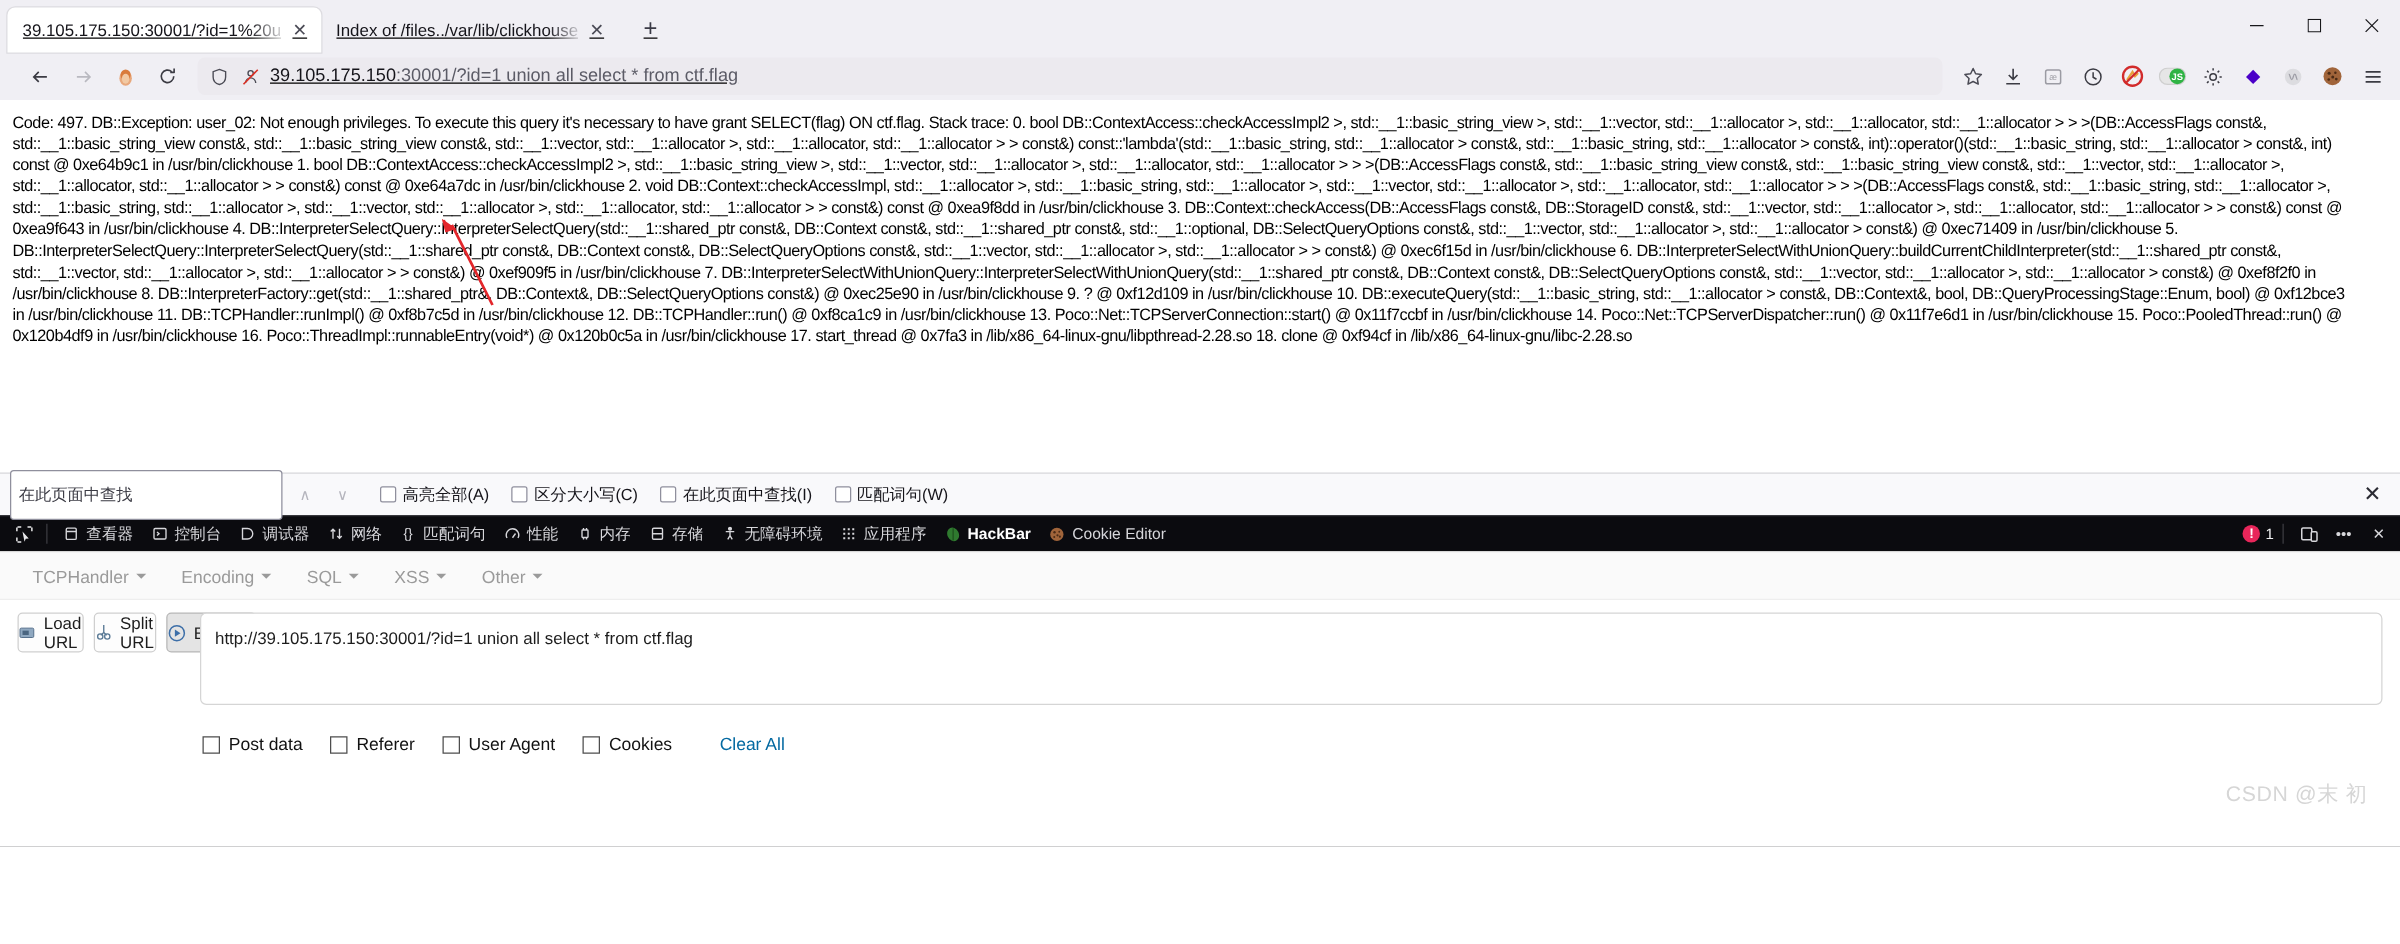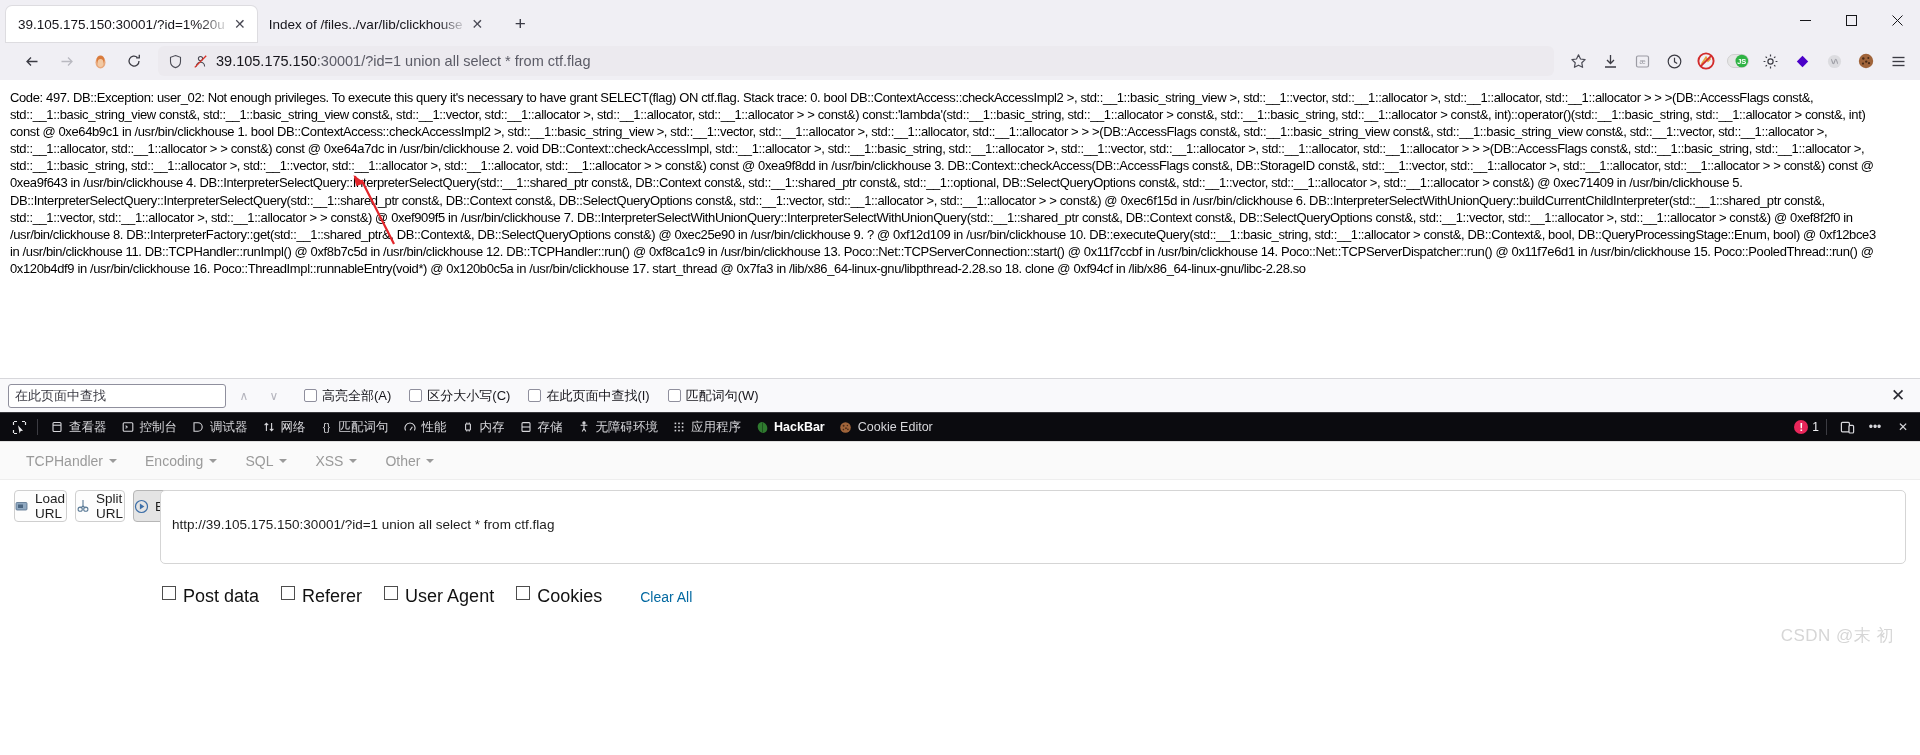--- a/index.html
+++ b/index.html
@@ -8,20 +8,21 @@
     width: 1920px; height: 755px;
     overflow: hidden;
     background: #ffffff;
     font-family: "Liberation Sans", sans-serif;
   }
 
   
   #browser-chrome {
     background: #f0eff4;
     width: 100%;
+    text-decoration: underline;
   }
 
   
   .tab-strip {
     display: flex;
     align-items: flex-end;
     height: 42px;
     padding: 0 6px;
     position: relative;
   }
@@ -158,21 +159,21 @@
     align-items: center;
     height: 34px;
     background: #f9f9fb;
     border-top: 1px solid #d7d7db;
     padding: 0 8px;
     gap: 6px;
     position: relative;
   }
   #find-input {
     width: 218px;
-    height: 24px;
+    height: 40px;
     border: 1px solid #8f8f9d;
     border-radius: 3px;
     background: #fff;
     font-size: 13px;
     padding: 0 6px;
     color: #15141a;
     font-family: Liberation Sans, sans-serif;
   }
   #find-input::placeholder { color: #3a3a43; opacity: 1; }
   .find-nav {
@@ -338,38 +339,38 @@
     min-width: 0;
   }
   #hb-url {
     width: 100%;
     height: 74px;
     border: 1px solid #d5d5d5;
     border-radius: 5px;
     background: #fff;
     font-size: 13.5px;
     color: #1d1d1d;
-    padding: 25px 11px;
+    padding: 11px 11px;
     resize: none;
     font-family: "Liberation Sans", sans-serif;
     line-height: 1.3;
     outline: none;
   }
   #hb-checks {
     display: flex;
     align-items: center;
     gap: 22px;
     margin-top: 18px;
     padding-left: 2px;
   }
   .hb-check {
     display: flex;
-    align-items: flex-start;
+    align-items: flex-end;
     gap: 7px;
-    font-size: 18px;
+    font-size: 14px;
     color: #111;
   }
   .cbx2 {
     width: 14px; height: 14px;
     border: 1.5px solid #4d4d4d;
     background: #fff;
     display: inline-block;
     flex-shrink: 0;
   }
   #clear-all {

